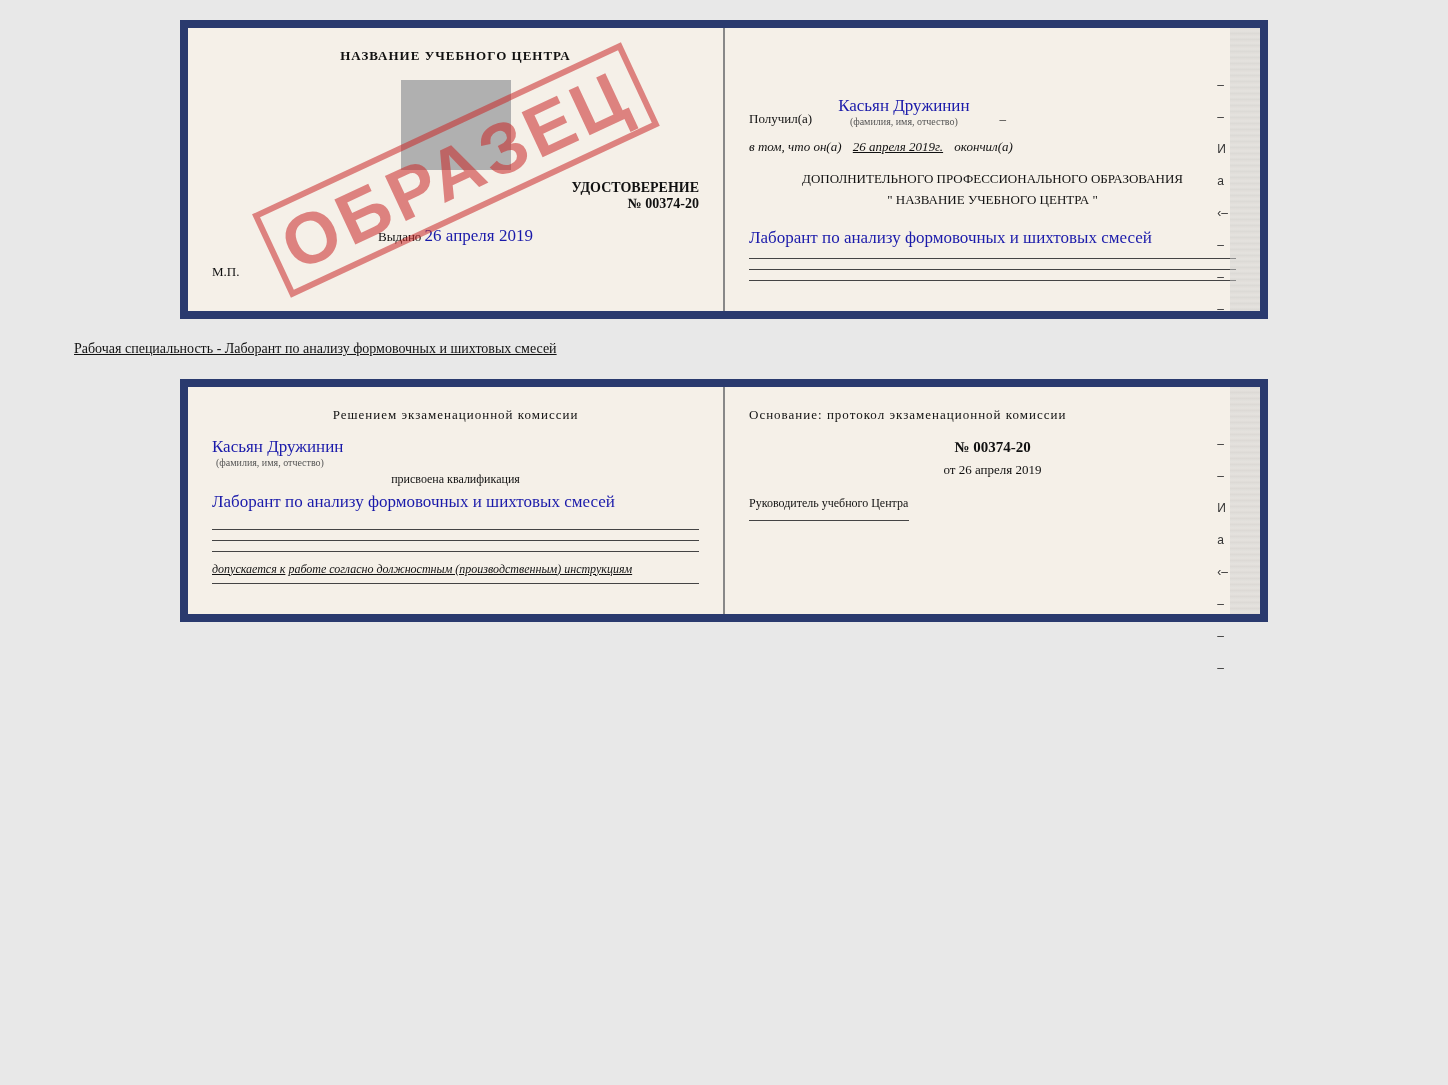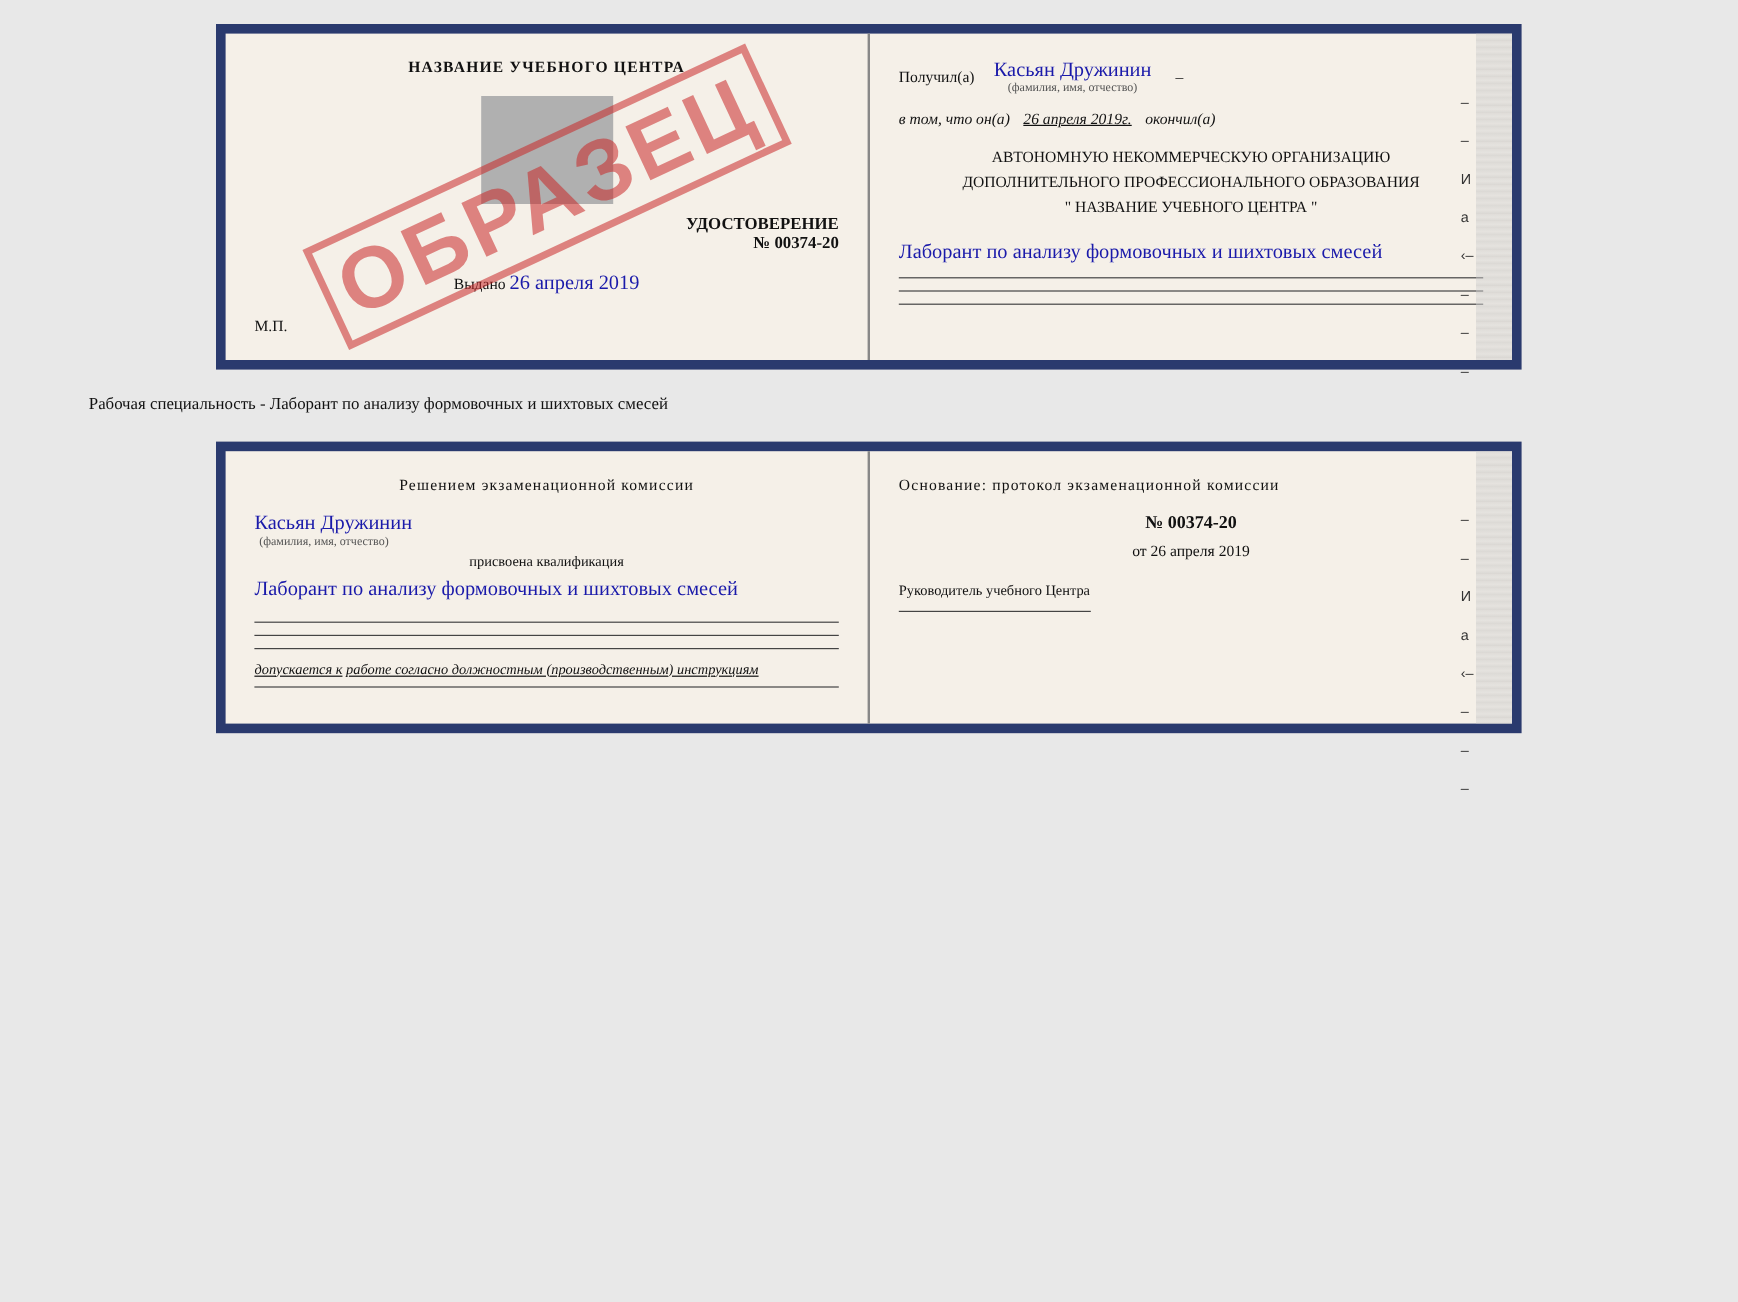--- a/index.html
+++ b/index.html
@@ -104,23 +104,24 @@
       font-family: Arial, sans-serif;
       text-transform: uppercase;
     }
 
     
     .received-line {
       font-size: 13px;
       color: #111;
       margin-bottom: 12px;
       display: flex;
-      align-items: center;
-      gap: 12px;
+      align-items: flex-end;
+      gap: 22px;
       flex-wrap: wrap;
+      margin-top: 48px;
     }
 
     .handwritten {
       font-family: 'Segoe Script', 'Brush Script MT', cursive;
       font-size: 17px;
       color: #1a1aaa;
       display: inline-block;
     }
 
     .date-line {
@@ -151,20 +152,21 @@
       color: #1a1aaa;
       line-height: 1.5;
     }
 
     
     .separator-text {
       width: 1300px;
       font-size: 14px;
       color: #111;
       padding: 6px 0;
+      text-decoration: underline;
     }
 
     
     .bottom-left-title {
       font-size: 13px;
       text-align: center;
       font-weight: normal;
       letter-spacing: 1px;
       margin-bottom: 14px;
       color: #111;
@@ -285,21 +287,20 @@
       <span style="margin-left:8px;">–</span>
     </div>
 
     <div class="date-line">
       <span>в том, что он(а)</span>
       <span style="margin: 0 8px; font-style:italic; text-decoration:underline;">26 апреля 2019г.</span>
       <span>окончил(а)</span>
     </div>
 
     <div class="org-block">
-      <div>АВТОНОМНУЮ НЕКОММЕРЧЕСКУЮ ОРГАНИЗАЦИЮ</div>
       <div>ДОПОЛНИТЕЛЬНОГО ПРОФЕССИОНАЛЬНОГО ОБРАЗОВАНИЯ</div>
       <div>"   НАЗВАНИЕ УЧЕБНОГО ЦЕНТРА   "</div>
     </div>
 
     <div class="profession-handwritten">Лаборант по анализу формовочных и шихтовых смесей</div>
 
     <div class="line-separator" style="margin-top:8px;"></div>
     <div class="line-separator"></div>
     <div class="line-separator"></div>
 

